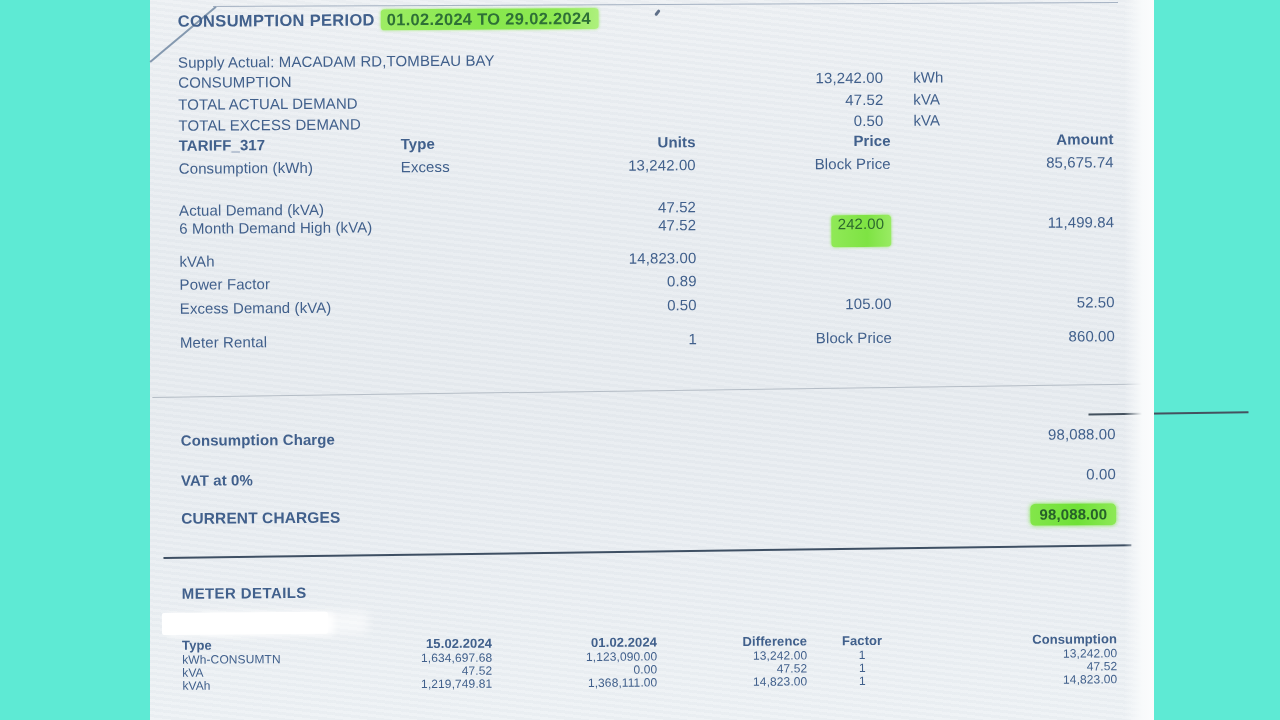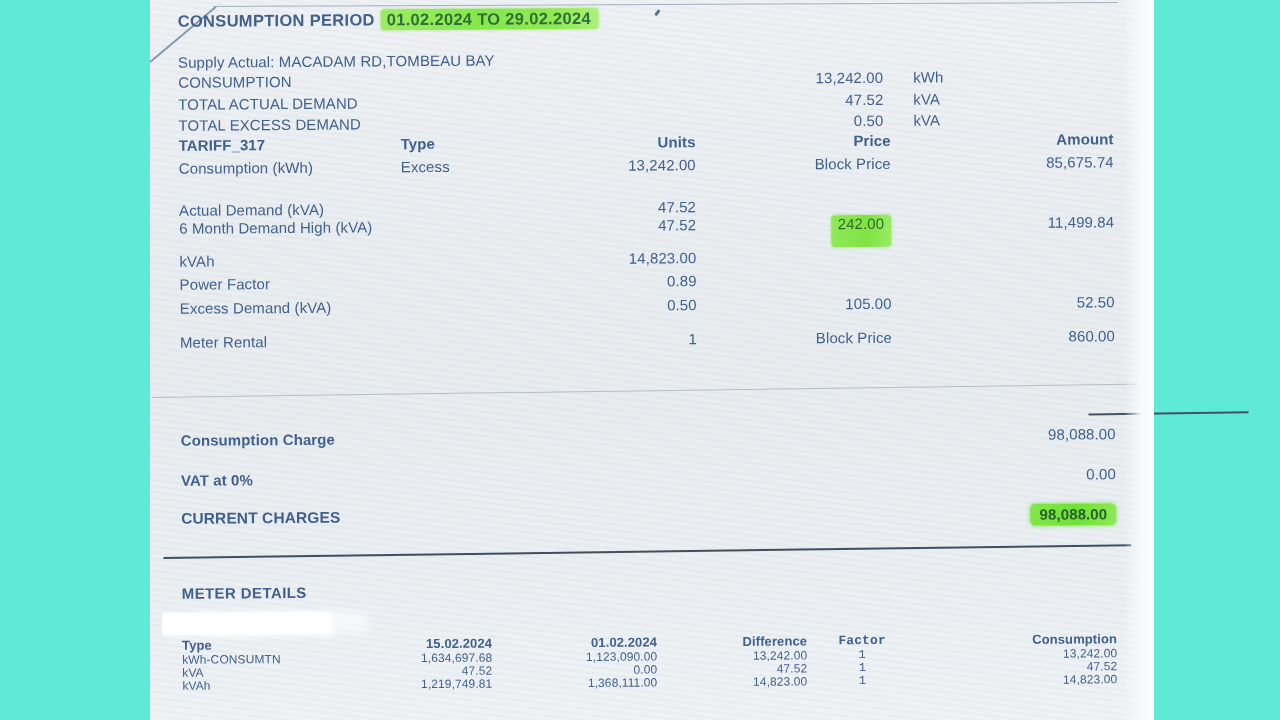--- a/index.html
+++ b/index.html
@@ -15,21 +15,21 @@
   .content{position:absolute;left:0;top:0;width:1000px;height:720px;
     transform:rotate(-0.4deg);transform-origin:0 60px;color:#41608c;
     font-size:15px;letter-spacing:0.1px;}
   .row{position:absolute;left:28px;width:935px;}
   .b{font-weight:700;}
   .grid-sum{display:grid;grid-template-columns:532px 173px 1fr;}
   .grid-tariff{display:grid;grid-template-columns:222px 110px 185px 195px 223px;}
   .grid-total{display:grid;grid-template-columns:1fr 230px;}
   .grid-meter{display:grid;grid-template-columns:190px 120px 165px 150px 110px 200px;}
   .ra{text-align:right;}
-  .ca{text-align:center;font-family:Liberation Mono, monospace;}
+  .ca{text-align:center;}
   .unit{padding-left:30px;}
   .heading{font-size:16.5px;font-weight:700;letter-spacing:0.3px;}
   .hl{border-radius:4px;padding:1px 8px 2px 6px;margin-left:6px;
     background:linear-gradient(92deg,#9dec64 0%,#86e74c 45%,#8ee952 80%,#aef07e 100%);
     color:#2e7036;box-shadow:0 0 3px rgba(140,232,80,0.8);}
   .hl-pill{display:inline-block;border-radius:4px;padding:0 7px 15px 7px;
     background:linear-gradient(90deg,#90e957,#7ee343 60%,#99eb63);
     color:#2d6b2d;box-shadow:0 0 3px rgba(130,229,73,0.85);}
   .hl-big{display:inline-block;border-radius:5px;padding:2px 9px 3px 9px;font-weight:700;
     background:linear-gradient(91deg,#83e64a,#6fe136 55%,#8de956);

